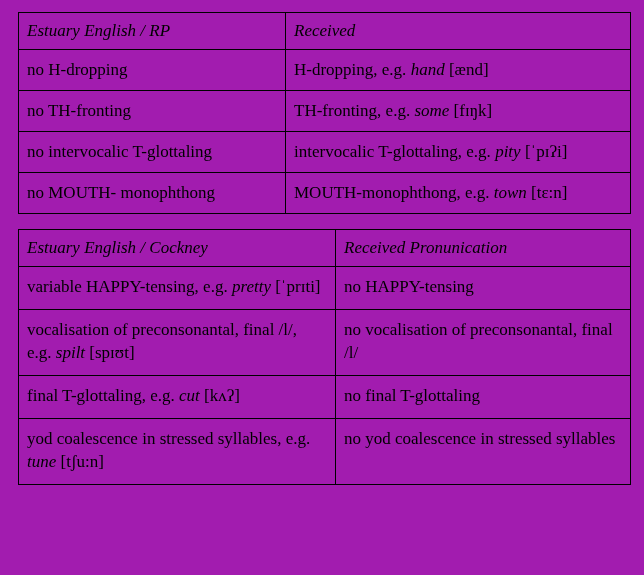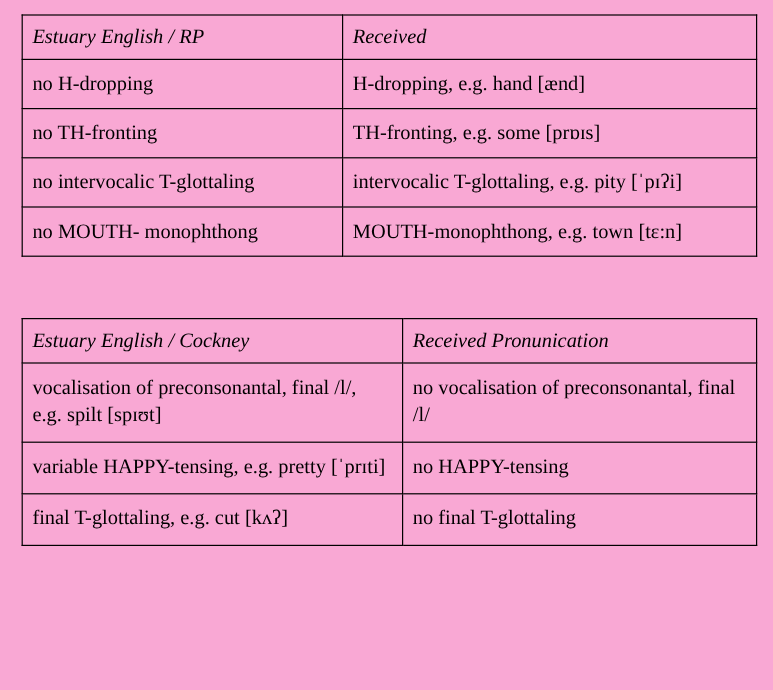--- a/index.html
+++ b/index.html
@@ -11,47 +11,47 @@
     height: 575px;
     background: #ffffff;
     color: #000000;
     font-family: "Liberation Serif", "DejaVu Serif", serif;
   }
   .page {
     position: relative;
     width: 644px;
     height: 575px;
     overflow: hidden;
-    background: #f9a8d4;
+    background: #a21caf;
   }
   table.cmp {
     position: absolute;
     left: 18px;
     width: 612px;
     border-collapse: collapse;
     table-layout: fixed;
   }
   #table1 { top: 12px; }
-  #table2 { top: 229px; margin-top: 36px; }
+  #table2 { top: 229px; }
   th, td {
     border: 1px solid #000000;
     vertical-align: top;
     text-align: left;
     font-size: 17px;
     line-height: 23px;
     font-weight: normal;
     overflow: hidden;
   }
   th {
     font-style: italic;
     padding: 6px 8px 7px 8px;
   }
   #table1 td { padding: 8px 0 9px 8px; }
   #table2 td { padding: 8px 12px 11px 8px; }
-  .ital { }
+  .ital { font-style: italic; }
 </style>
 </head>
 <body>
 
 <div class="page">
 
   <table id="table1" class="cmp">
     <colgroup>
       <col style="width:267px">
       <col style="width:345px">
@@ -62,21 +62,21 @@
         <th>Received</th>
       </tr>
     </thead>
     <tbody id="table1-body">
         <tr>
           <td><span>no H-dropping</span></td>
           <td><span>H-dropping, e.g. </span><span class="ital">hand</span><span> [ænd]</span></td>
         </tr>
         <tr>
           <td><span>no TH-fronting</span></td>
-          <td><span>TH-fronting, e.g. </span><span class="ital">some</span><span> [prɒɪs]</span></td>
+          <td><span>TH-fronting, e.g. </span><span class="ital">some</span><span> [fɪŋk]</span></td>
         </tr>
         <tr>
           <td><span>no intervocalic T-glottaling</span></td>
           <td><span>intervocalic T-glottaling, e.g. </span><span class="ital">pity</span><span> [ˈpɪʔi]</span></td>
         </tr>
         <tr>
           <td><span>no MOUTH- monophthong</span></td>
           <td><span>MOUTH-monophthong, e.g. </span><span class="ital">town</span><span> [tɛ:n]</span></td>
         </tr>
       </tbody>
@@ -88,27 +88,31 @@
       <col style="width:295px">
     </colgroup>
     <thead>
       <tr>
         <th>Estuary English / Cockney</th>
         <th>Received Pronunication</th>
       </tr>
     </thead>
     <tbody id="table2-body">
         <tr>
+          <td><span>variable HAPPY-tensing, e.g. </span><span class="ital">pretty</span><span> [ˈprɪti]</span></td>
+          <td><span>no HAPPY-tensing</span></td>
+        </tr>
+        <tr>
           <td><span>vocalisation of preconsonantal, final /l/, e.g. </span><span class="ital">spilt</span><span> [spɪʊt]</span></td>
           <td><span>no vocalisation of preconsonantal, final /l/</span></td>
         </tr>
         <tr>
-          <td><span>variable HAPPY-tensing, e.g. </span><span class="ital">pretty</span><span> [ˈprɪti]</span></td>
-          <td><span>no HAPPY-tensing</span></td>
+          <td><span>final T-glottaling, e.g. </span><span class="ital">cut</span><span> [kʌʔ]</span></td>
+          <td><span>no final T-glottaling</span></td>
         </tr>
         <tr>
-          <td><span>final T-glottaling, e.g. </span><span class="ital">cut</span><span> [kʌʔ]</span></td>
-          <td><span>no final T-glottaling</span></td>
+          <td><span>yod coalescence in stressed syllables, e.g. </span><span class="ital">tune</span><span> [tʃu:n]</span></td>
+          <td><span>no yod coalescence in stressed syllables</span></td>
         </tr>
       </tbody>
   </table>
 
 </div>
 
 </body></html>

